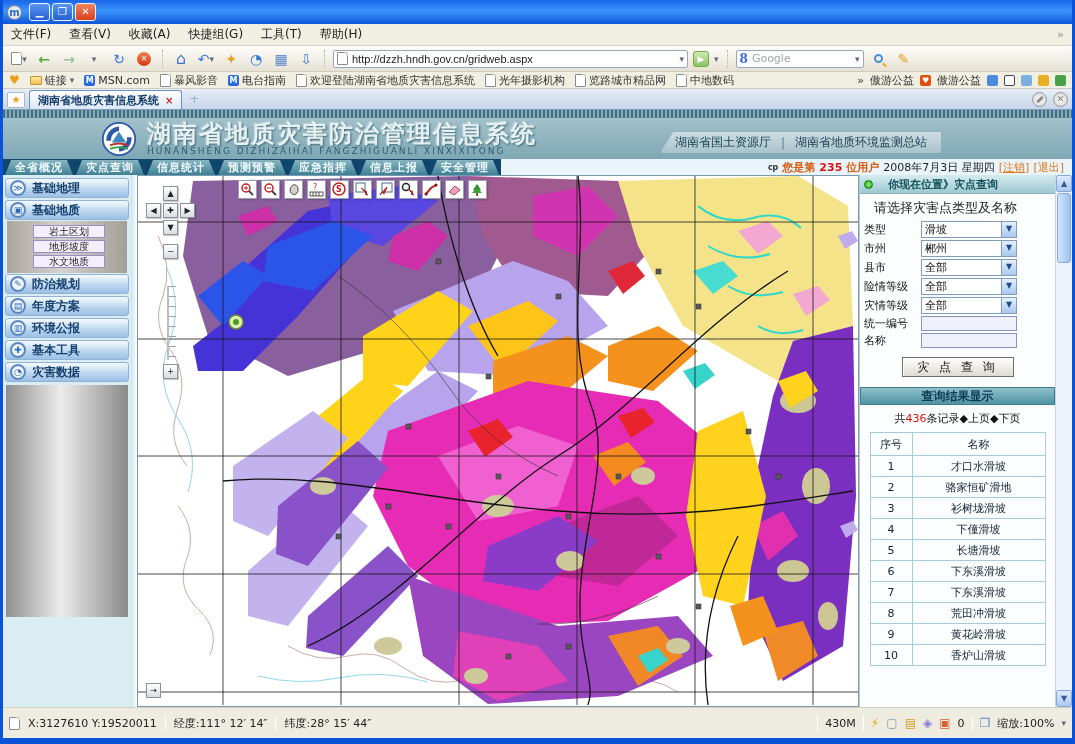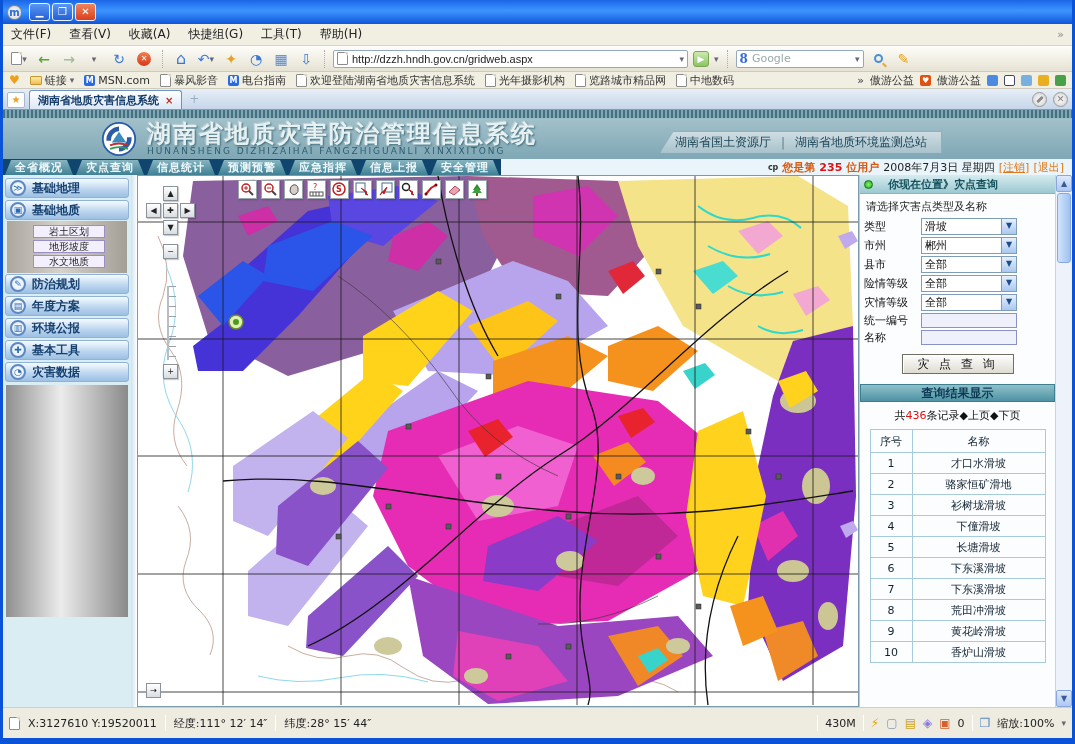--- a/index.html
+++ b/index.html
@@ -91,21 +91,21 @@
   .mtool { width:19px; height:19px; background:#fff; border:1px solid #9aa4ac; box-shadow:1px 1px 2px #0003; display:flex; align-items:center; justify-content:center; }
   .pan { position:absolute; left:8px; top:10px; z-index:5; width:50px; }
   .pbtn { position:absolute; width:15px; height:15px; background:linear-gradient(#ffffff,#d8dde2); border:1px solid #8a929a; box-shadow:1px 1px 1px #0003; font-size:8px; color:#222; text-align:center; line-height:13px; }
   .slider { position:absolute; left:21px; top:100px; width:9px; height:74px; background:repeating-linear-gradient(#9aa2aa 0 1px,transparent 1px 10px); border-left:2px solid #b8bec4; }
   .corner-btn { position:absolute; left:8px; bottom:8px; z-index:5; width:15px; height:15px; background:linear-gradient(#ffffff,#d8dde2); border:1px solid #8a929a; font-size:8px; text-align:center; line-height:13px; }
 
   
   .rpanel { width:196px; flex:0 0 auto; background:#fbfdfe; border-left:1px solid #b8ccd8; display:flex; flex-direction:column; overflow:hidden; }
   .loc-hd { height:19px; background:linear-gradient(#d6ecef,#9cc8d2); border-bottom:1px solid #8ab4c0; display:flex; align-items:center; gap:15px; padding:0 4px; color:#14525c; font-weight:bold; font-size:11px; }
   .greendot { width:9px; height:9px; border-radius:50%; background:radial-gradient(#8ef06a,#18a818); border:1px solid #0c7a0c; }
-  .hint { padding:5px 6px 3px; color:#222; font-size:11px; }
+  .hint { padding:5px 14px 3px; color:#222; font-size:13px; }
   .frow { display:flex; align-items:center; padding:1px 4px; gap:5px; }
   .frow .flabel { width:52px; font-size:11px; color:#111; flex:0 0 auto; }
   .combo { width:96px; height:17px; background:#fff; border:1px solid #7f9db9; display:flex; align-items:center; }
   .combo .cval { flex:1; padding-left:3px; font-size:11px; color:#111; }
   .combo .carr { width:15px; height:15px; background:linear-gradient(#e6f0fc,#aac8f0); border-left:1px solid #7f9db9; color:#1c4d8c; font-size:8px; text-align:center; line-height:14px; }
   .tinput { width:96px; height:15px; background:#eef0fb; border:1px solid #8892c4; font-size:11px; padding:0 2px; }
   .qbtn-row { display:flex; justify-content:center; padding:8px 0 6px; }
   .qbtn { width:112px; height:20px; background:linear-gradient(#fefefe,#dedbd0); border:1px solid #707062; box-shadow:1px 1px 0 #fff inset; font-size:12px; letter-spacing:3px; color:#111; text-align:center; line-height:18px; }
   .res-hd { height:18px; margin-top:4px; background:linear-gradient(#8fc0ca,#4e93a4); border:1px solid #3f7e8e; color:#0d3a55; font-weight:bold; font-size:12px; text-align:center; line-height:16px;font-family:Liberation Serif, serif; }
   .count-line { text-align:center; padding:6px 0 4px; font-size:11px; color:#111; }

